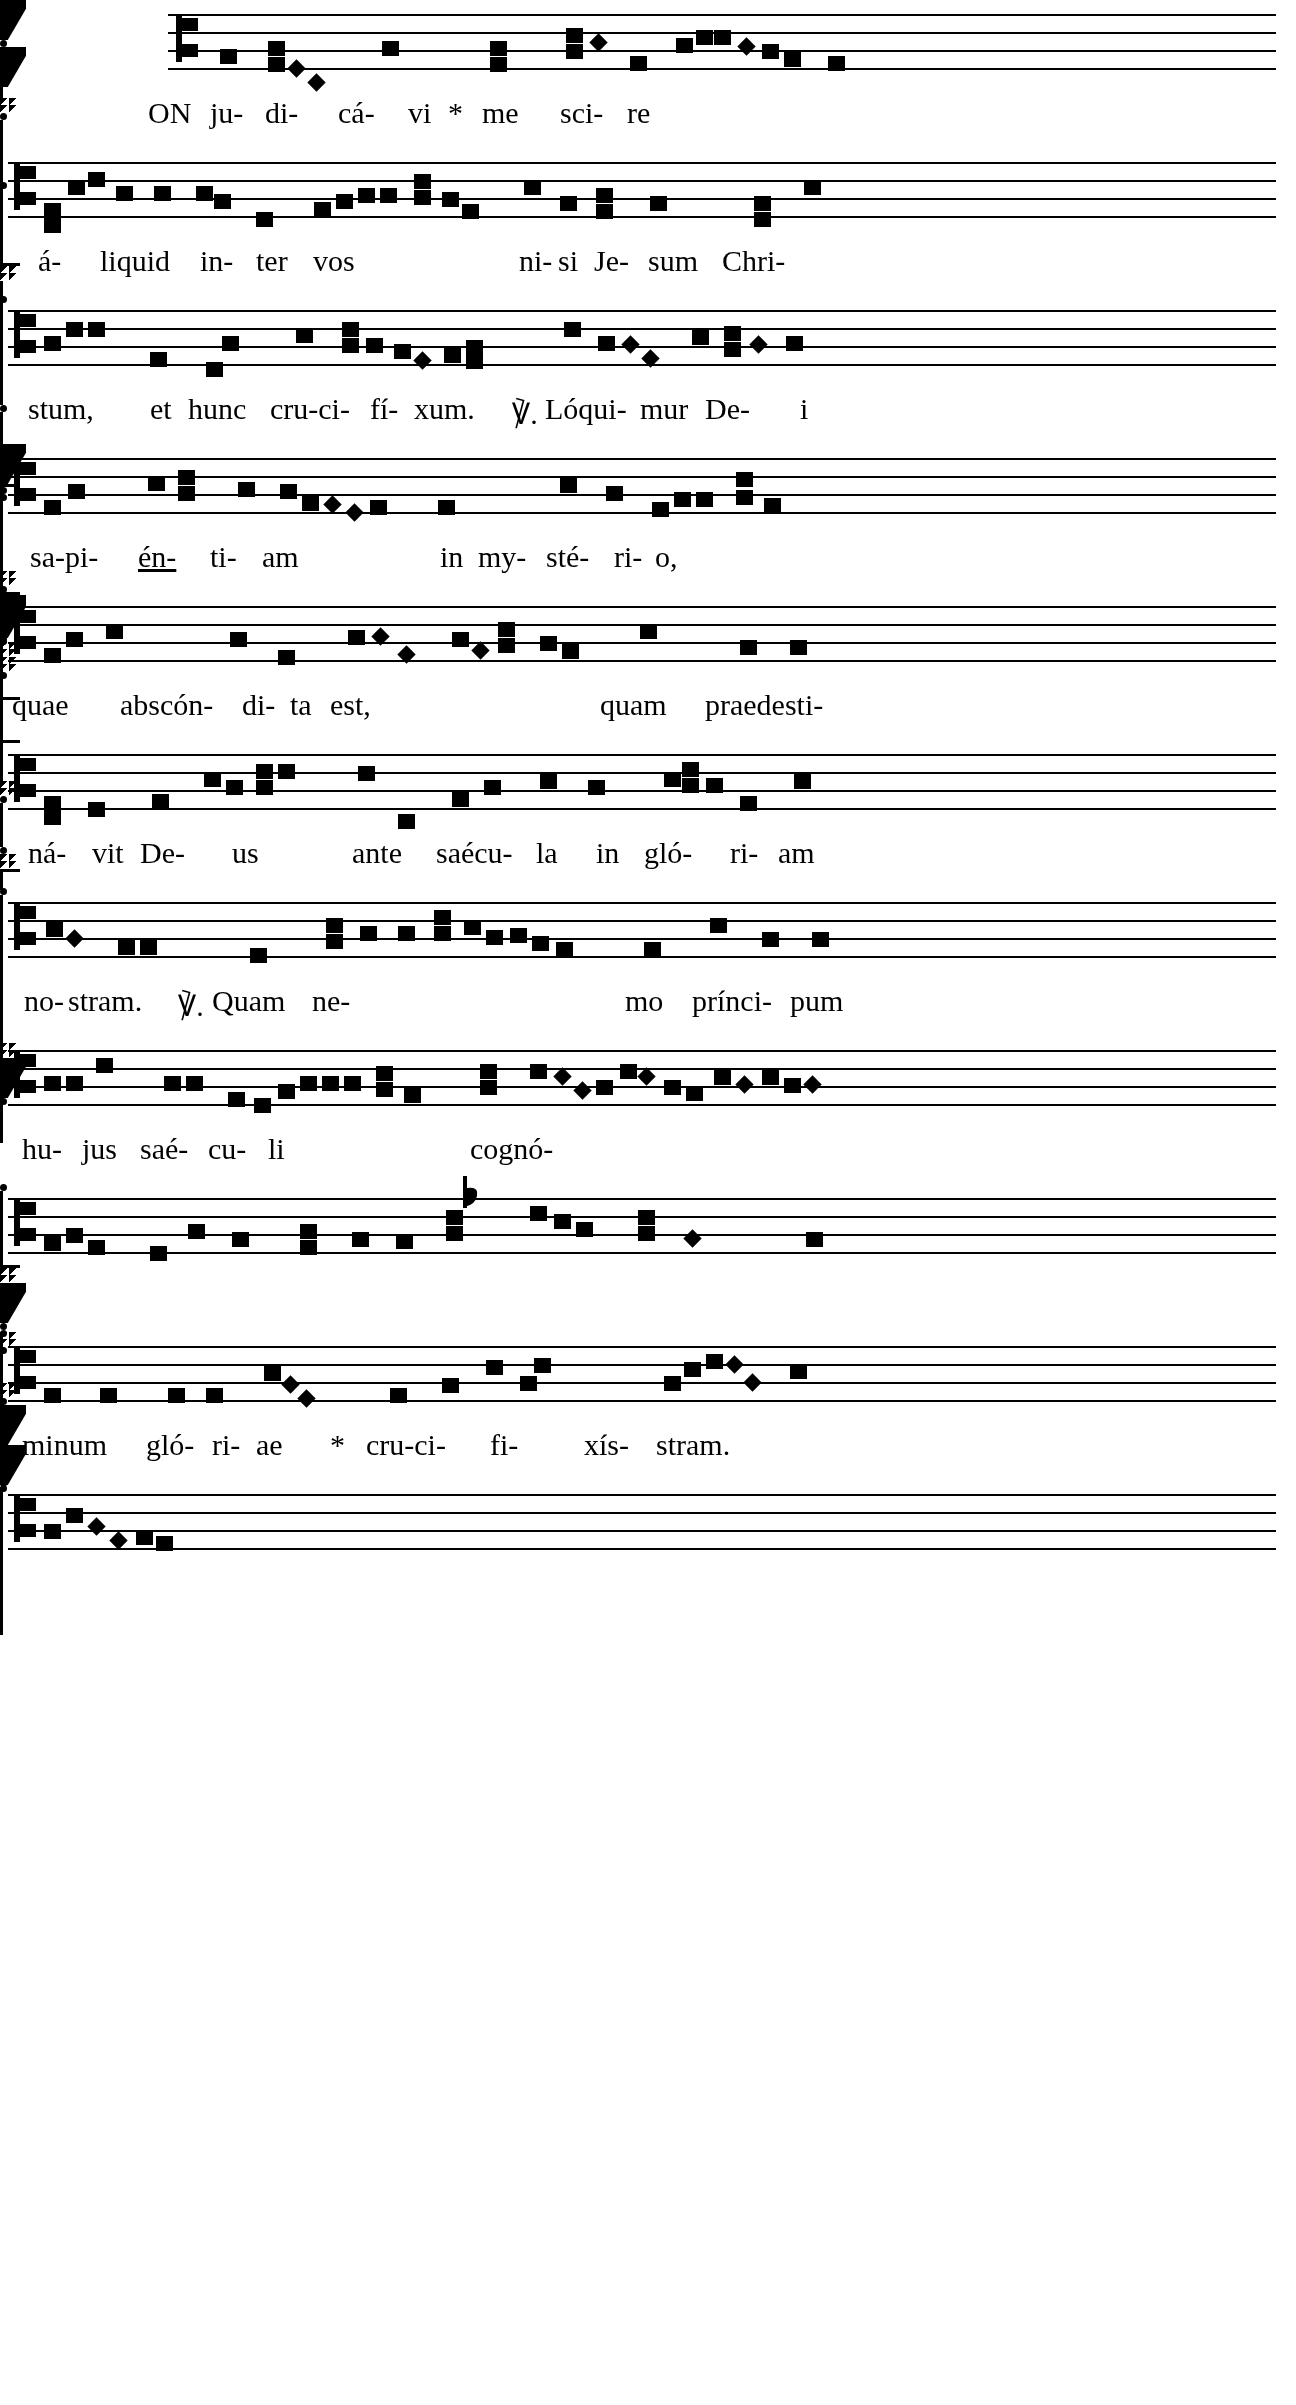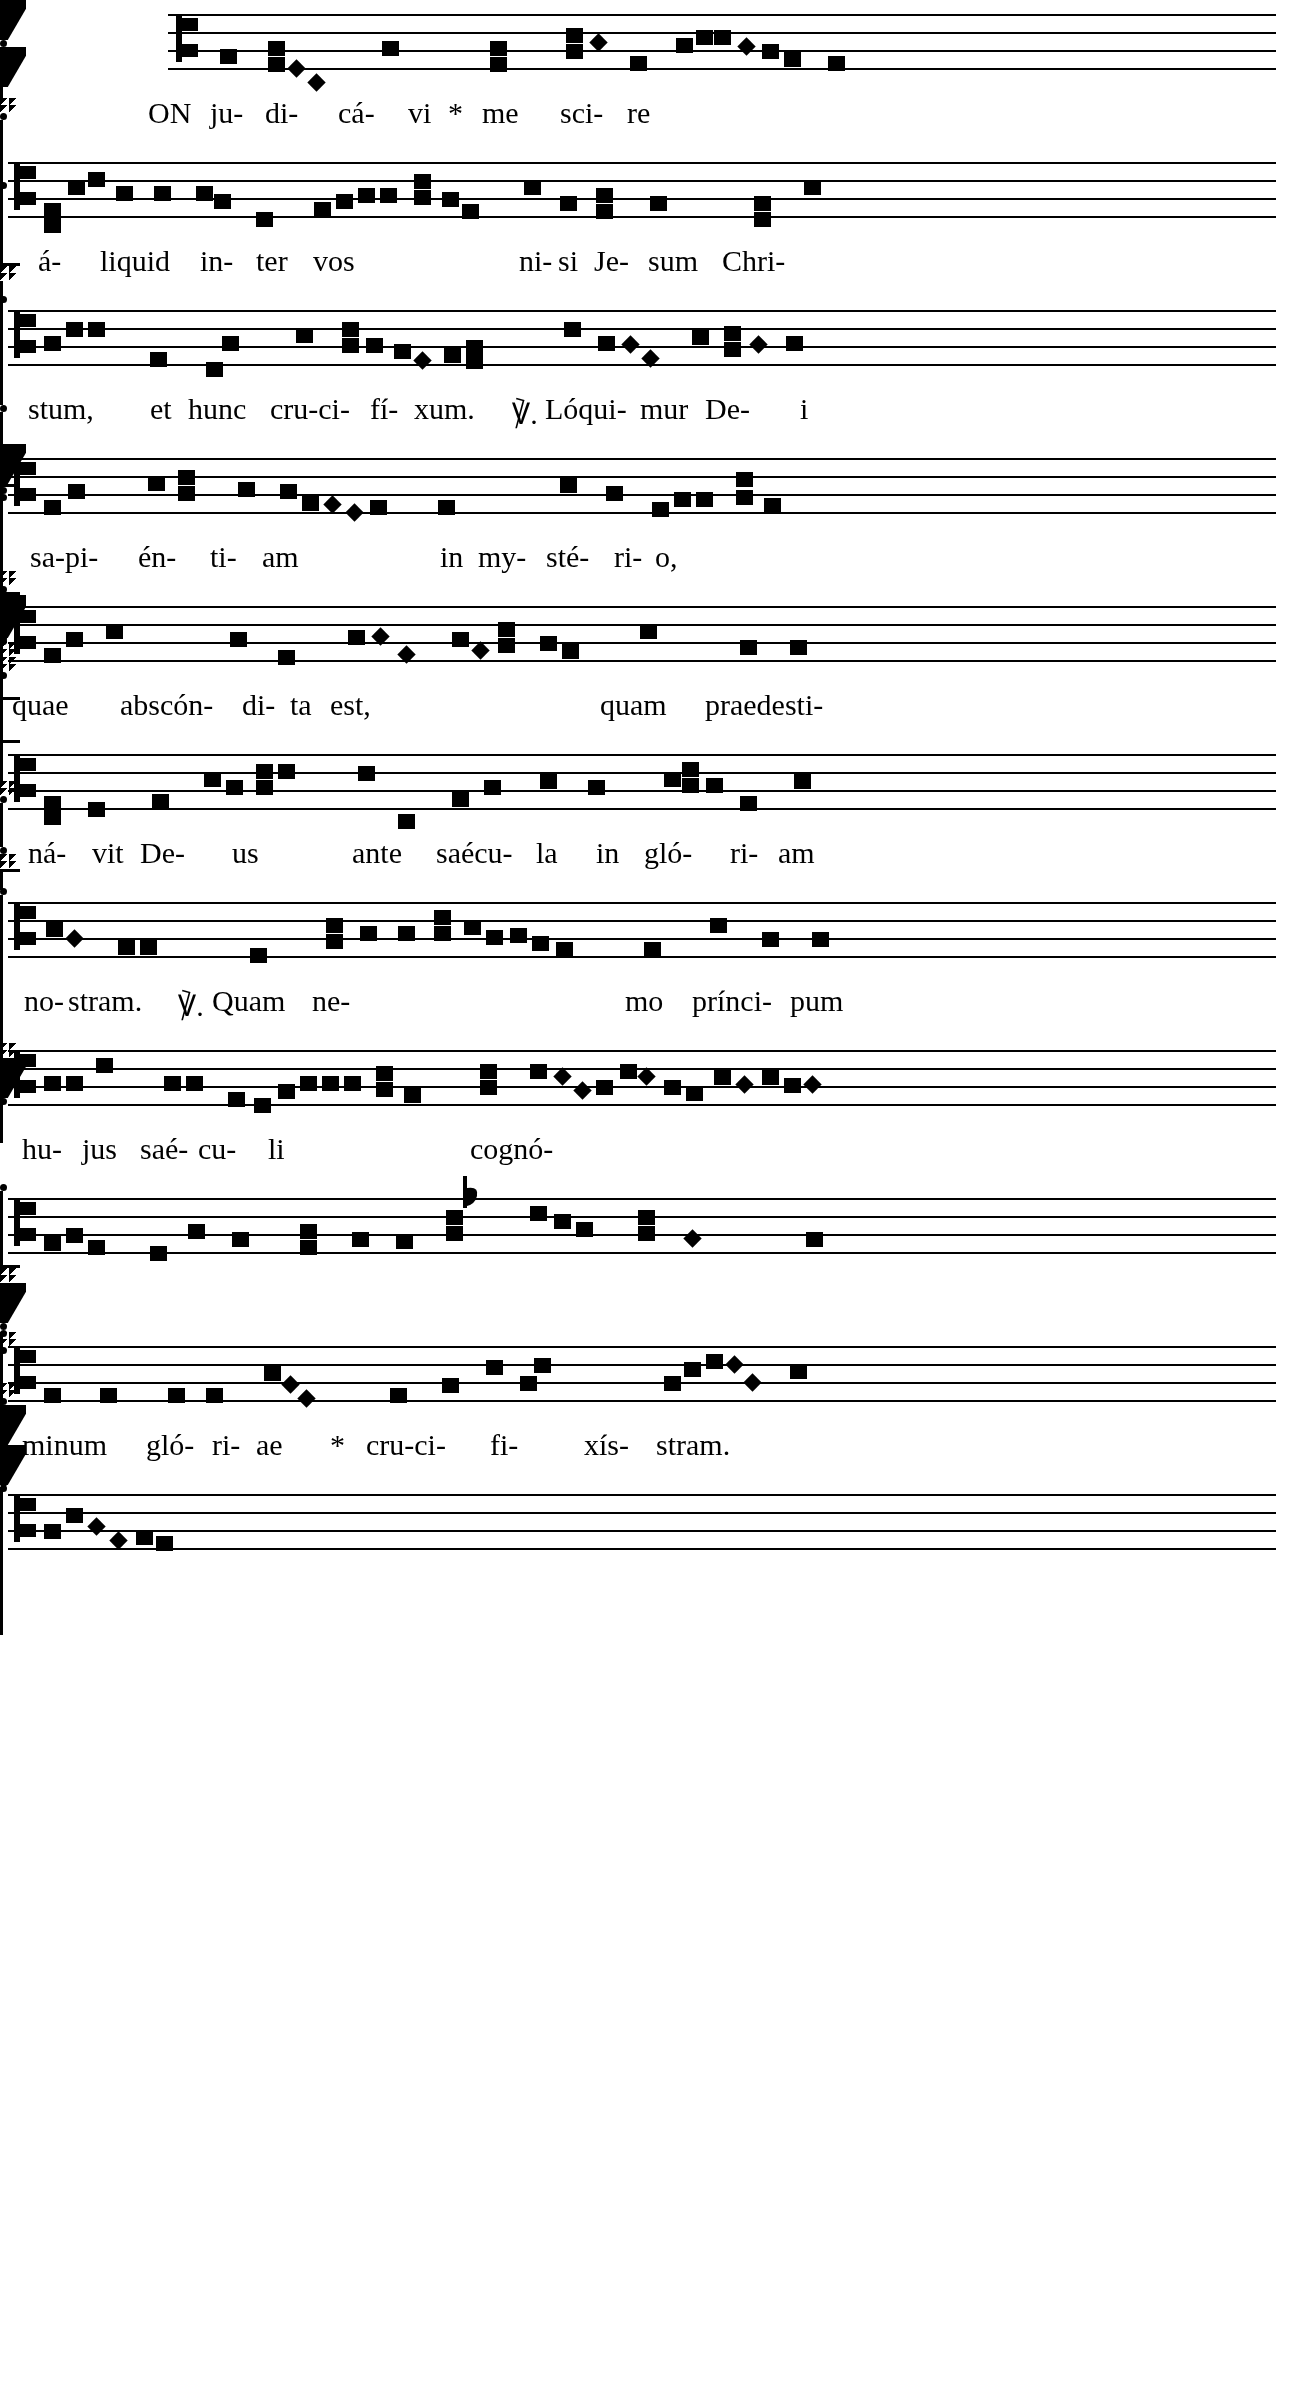--- a/index.html
+++ b/index.html
@@ -367,21 +367,21 @@
       <div class="nd pu" style="left:674px;top:48px;"></div>
       <div class="nd pu" style="left:696px;top:48px;"></div>
       <div class="nd pu" style="left:736px;top:28px;"></div>
       <div class="nd pu" style="left:736px;top:46px;"></div>
       <div class="nd pu" style="left:764px;top:54px;"></div>
       <div class="dot" style="left:790px;top:60px;"></div>
       <div class="bar" style="left:818px;top:14px;height:74px;"></div>
     </div>
     <div class="lyrics">
       <span class="ly" style="left:30px;">sa-pi-</span>
-      <span class="ly" style="left:138px;">én-</span>
+      <span class="ly" style="left:138px;text-decoration:underline;">én-</span>
       <span class="ly" style="left:210px;">ti-</span>
       <span class="ly" style="left:262px;">am</span>
       <span class="ly" style="left:440px;">in</span>
       <span class="ly" style="left:478px;">my-</span>
       <span class="ly" style="left:546px;">sté-</span>
       <span class="ly" style="left:614px;">ri-</span>
       <span class="ly" style="left:655px;">o,</span>
     </div>
   </div>
 
@@ -600,21 +600,21 @@
       <div class="nd pu" style="left:714px;top:34px;"></div>
       <div class="nd di" style="left:738px;top:42px;"></div>
       <div class="nd pu" style="left:762px;top:34px;"></div>
       <div class="nd pu" style="left:784px;top:42px;"></div>
       <div class="nd di" style="left:806px;top:42px;"></div>
     </div>
     <div class="lyrics">
       <span class="ly" style="left:22px;">hu-</span>
       <span class="ly" style="left:82px;">jus</span>
       <span class="ly" style="left:140px;">saé-</span>
-      <span class="ly" style="left:198px;">cu-</span>
+      <span class="ly" style="left:208px;">cu-</span>
       <span class="ly" style="left:268px;">li</span>
       <span class="ly" style="left:470px;">cognó-</span>
     </div>
   </div>
 
   <div class="system" style="height:148px;">
     <div class="staff">
       <div class="lines" style="left:8px;right:20px;">
         <i></i>
           <i></i>

